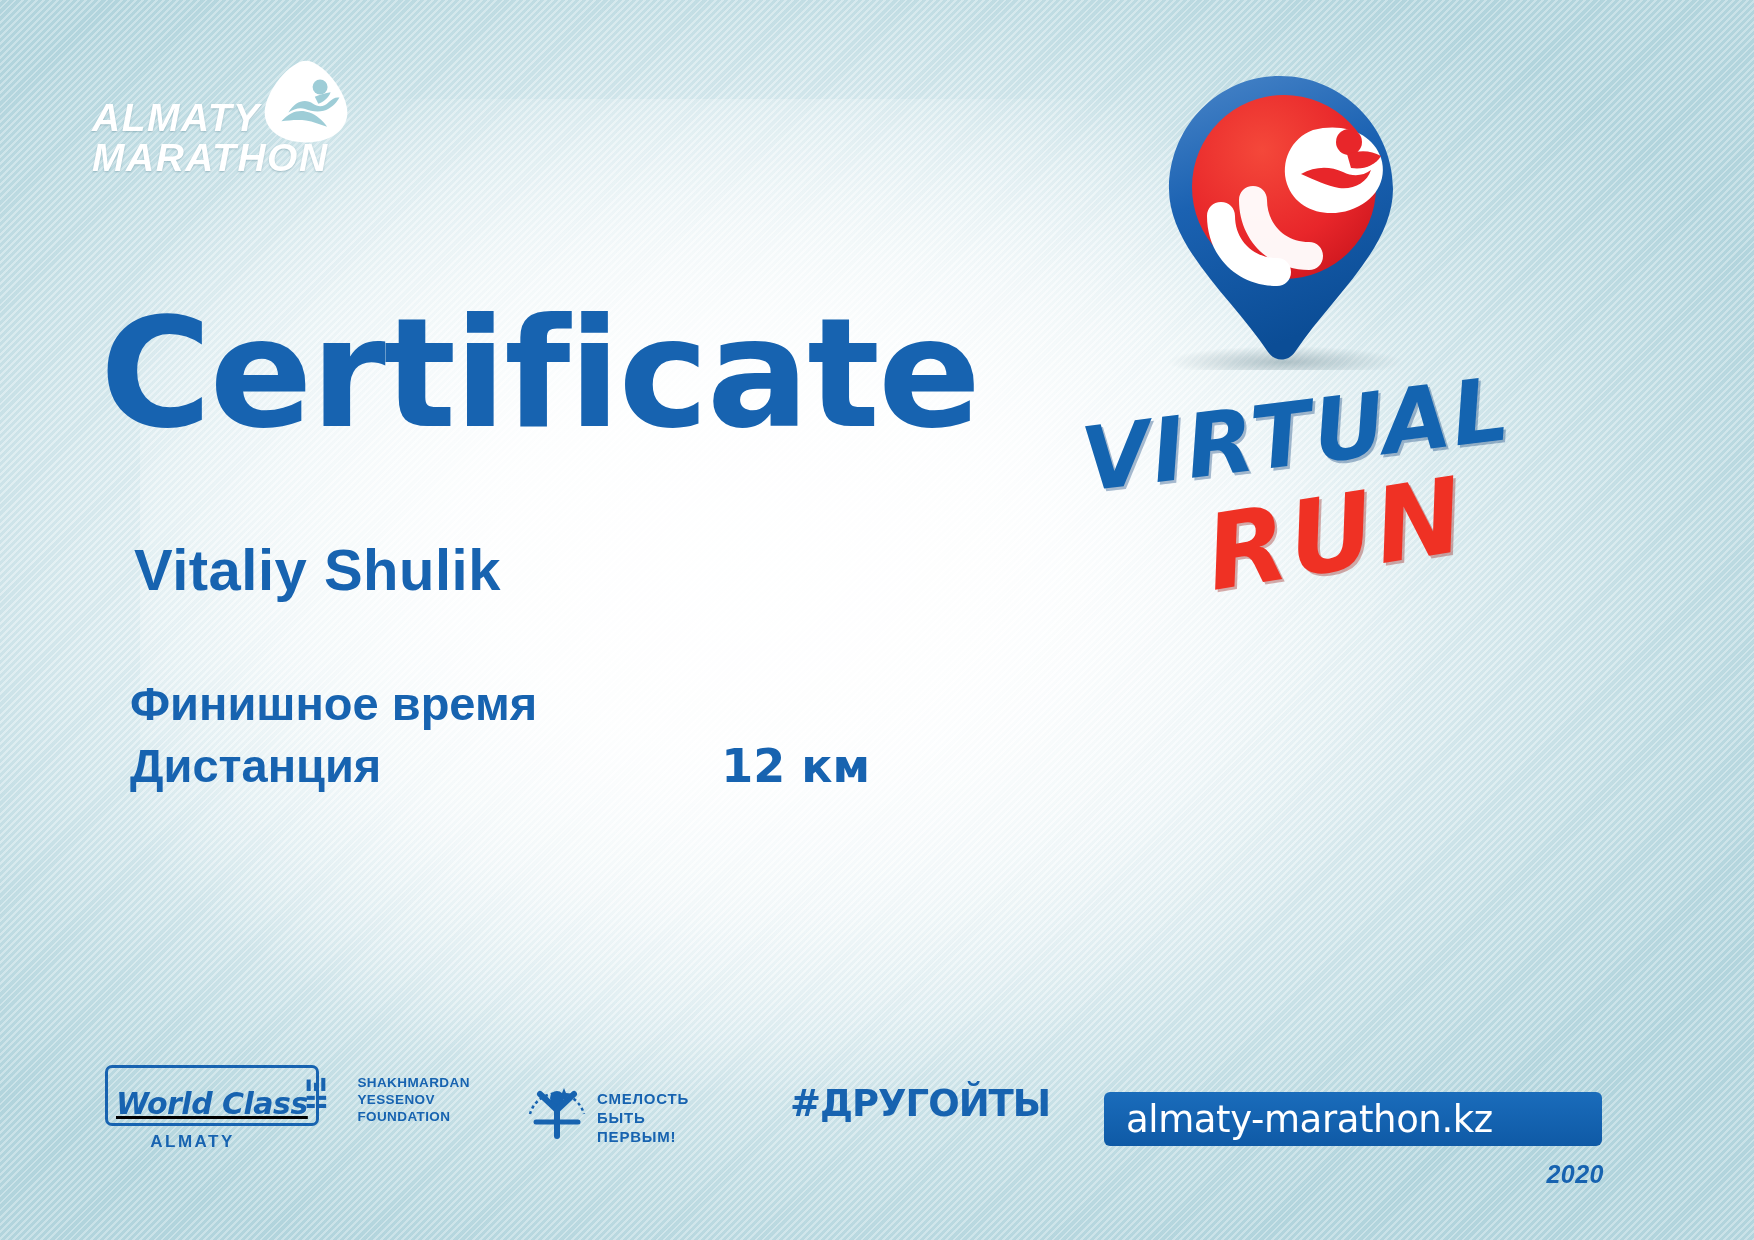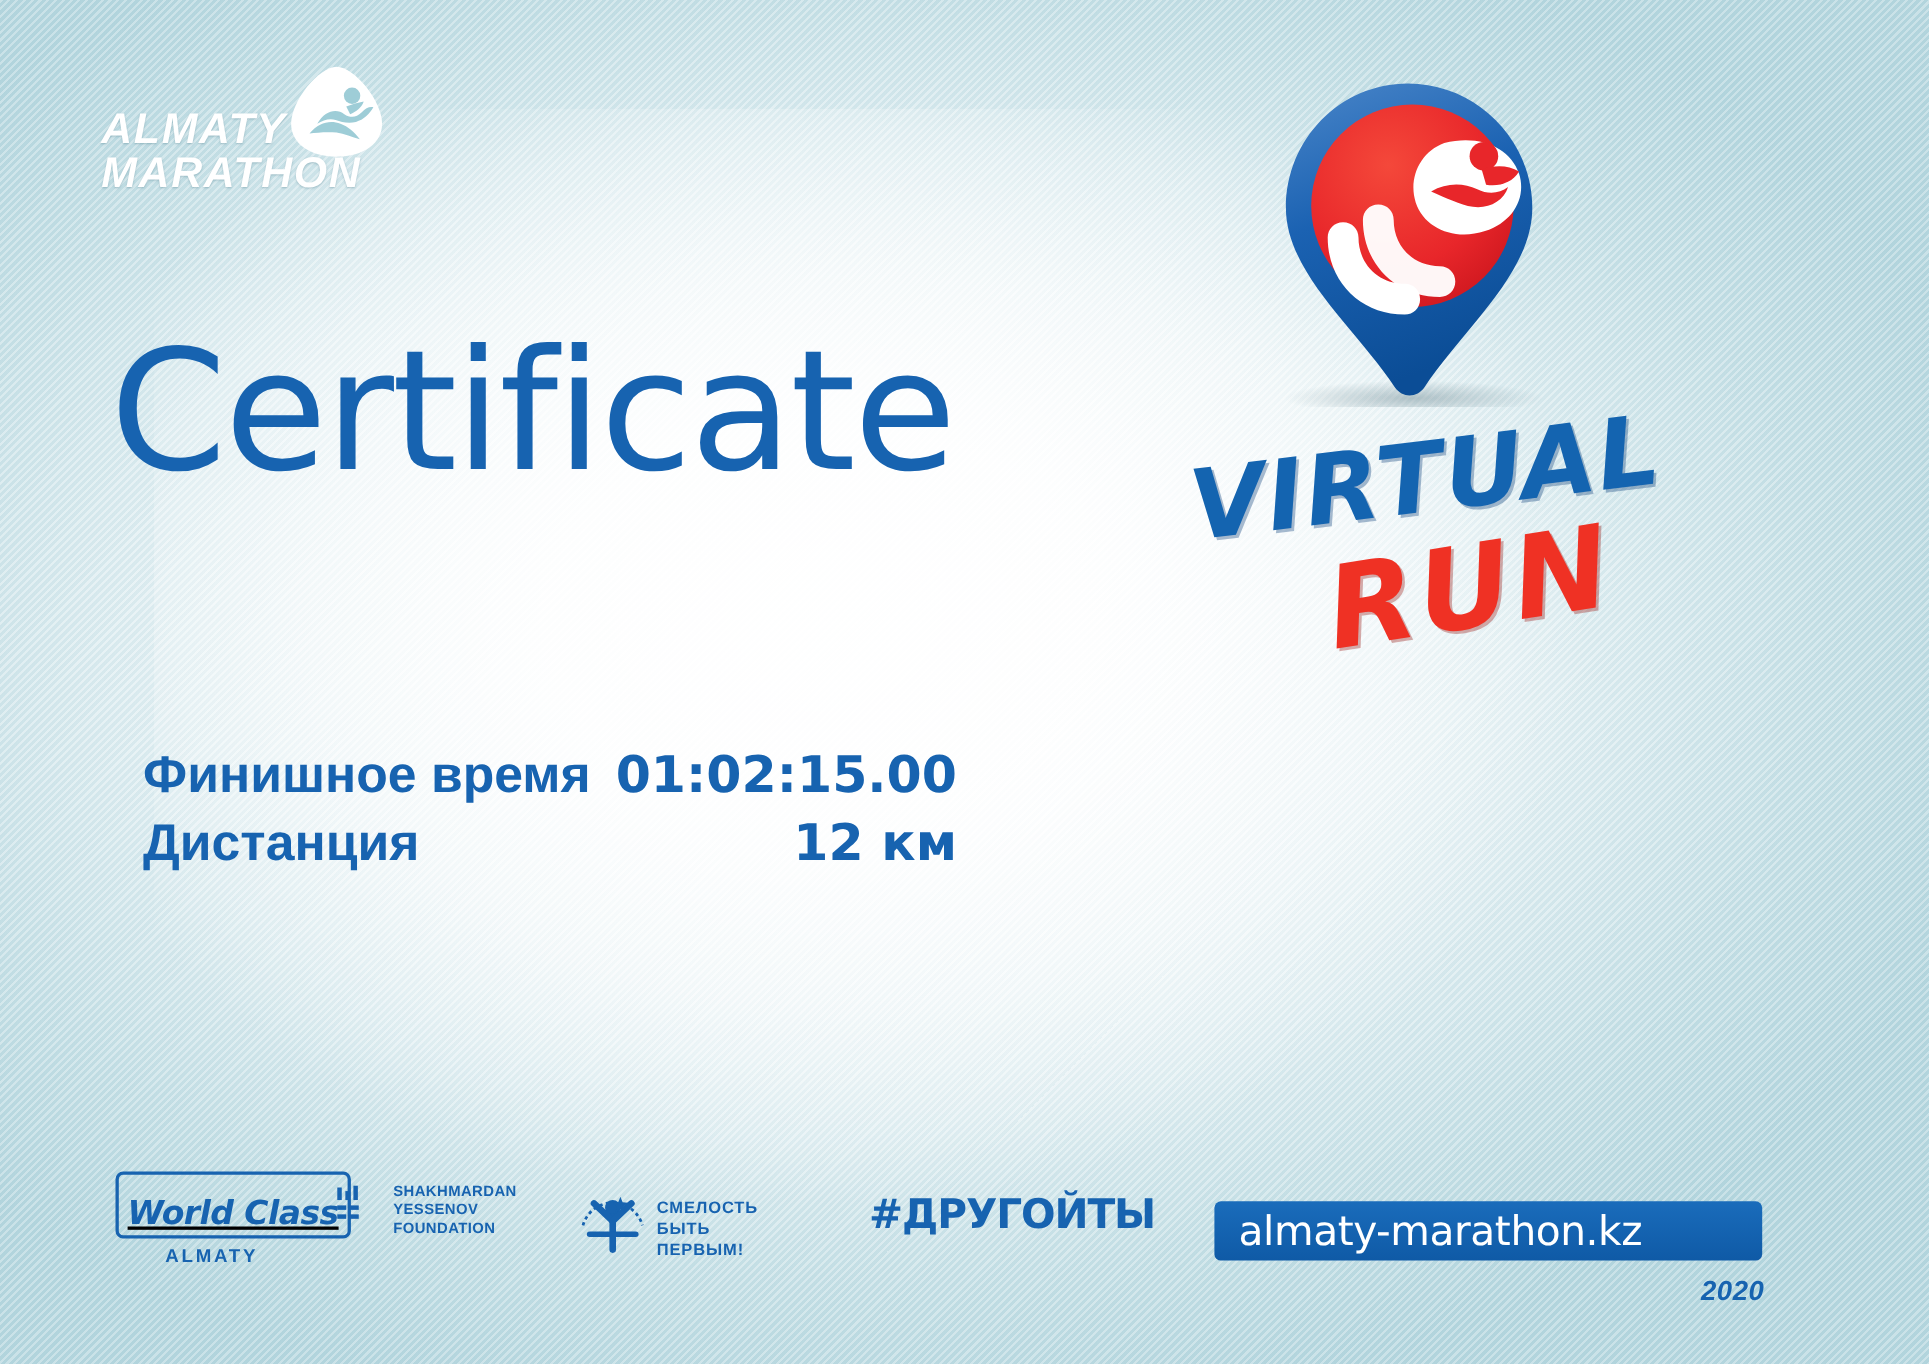--- a/index.html
+++ b/index.html
@@ -34,21 +34,21 @@
   .am-mark{position:absolute;right:2px;top:-2px;width:88px;height:92px;}
   .am-text{position:absolute;left:0;top:40px;color:#ffffff;
     font-weight:bold;font-style:italic;font-size:39px;line-height:40px;
     letter-spacing:1.5px;font-family:"Liberation Sans",sans-serif;
     text-shadow:0 1px 2px rgba(60,110,125,.35);}
 
   
   .title{
     position:absolute;left:100px;top:298px;
     font-family:"DejaVu Sans", sans-serif;
-    font-weight:normal;font-size:152px;line-height:152px;
+    font-weight:bold;font-size:152px;line-height:152px;
     color:#1763b0;letter-spacing:-2px;text-align:right;
   }
 
   
   .athlete{
     position:absolute;left:134px;top:539px;
     font-family:"Liberation Sans Narrow","Liberation Sans",sans-serif;
     font-weight:bold;font-size:58px;line-height:62px;color:#1763b0;
     letter-spacing:.5px;
   }
@@ -132,25 +132,25 @@
       <path d="M60 44 C66 42 72 40 78 39 C76 45 70 50 64 52 Z" fill="#9ecdd7"></path>
     </svg>
     <div class="am-text">
       <div>ALMATY</div>
       <div>MARATHON</div>
     </div>
   </div>
 
   <div class="title">Certificate</div>
 
+  <div class="athlete">Vitaliy Shulik</div>
 
   <div class="results">
     <div class="res-row">
       <span class="res-label">Финишное время</span>
-      <span class="res-value">01:02:15.00</span>
     </div>
     <div class="res-row">
       <span class="res-label">Дистанция</span>
       <span class="res-value">12 км</span>
     </div>
   </div>
 
   <div class="vr">
     <svg class="vr-pin" viewBox="0 0 290 300">
       <defs>

